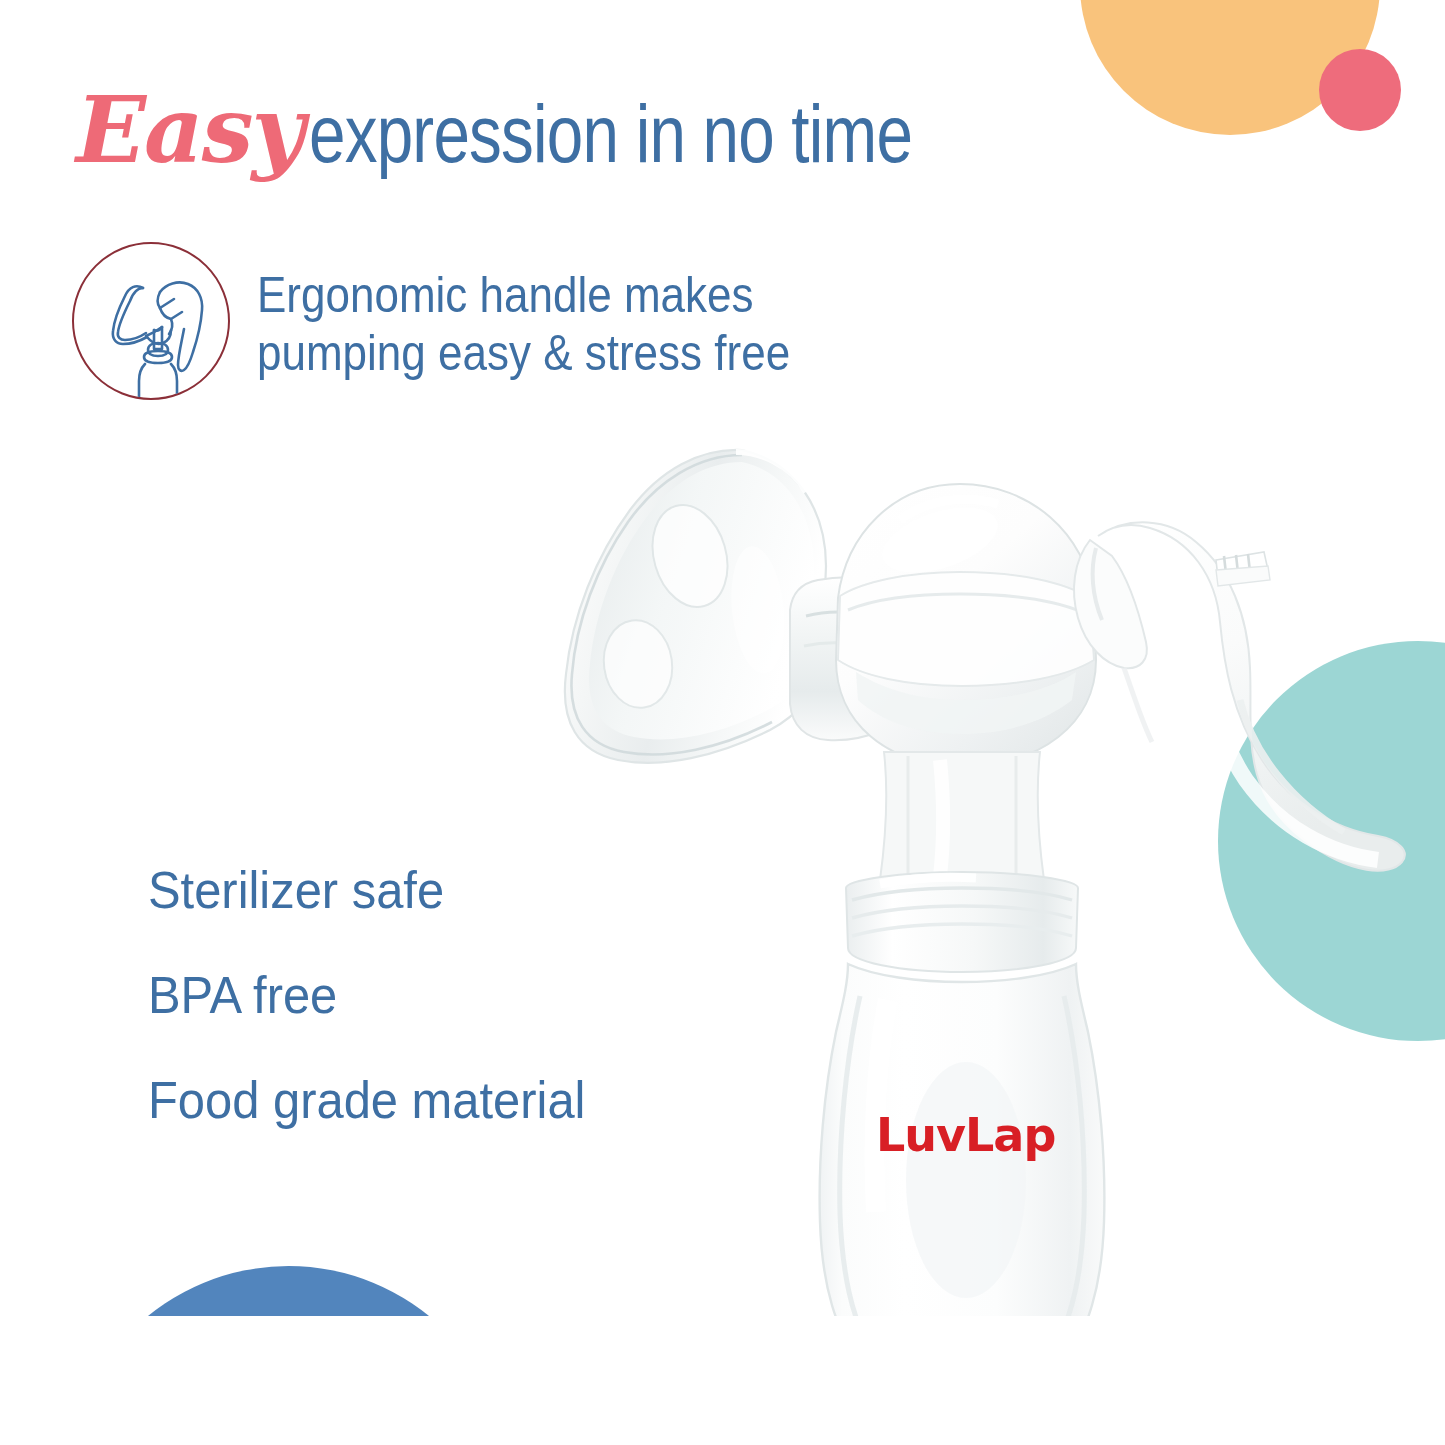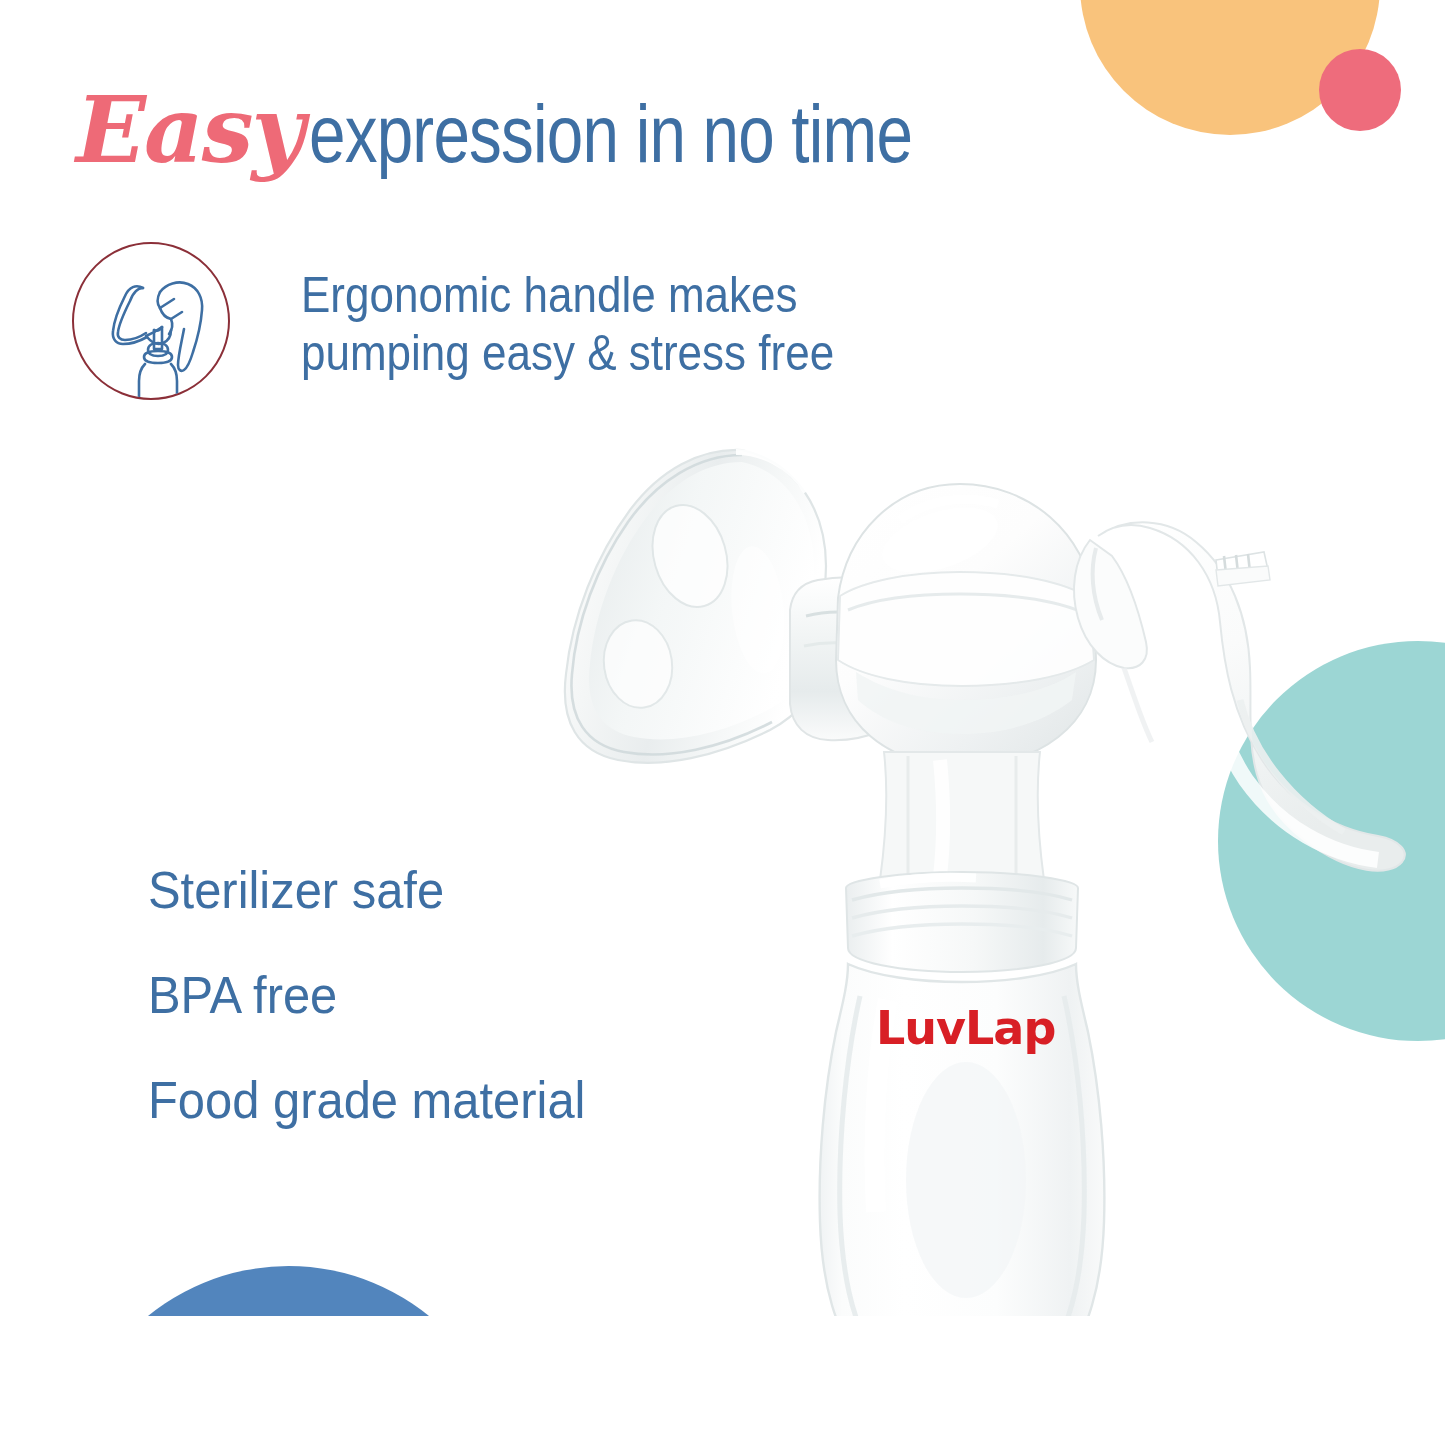--- a/index.html
+++ b/index.html
@@ -65,21 +65,20 @@
     display: inline-block;
     margin-left: 6px;
   }
 
   
   #feature-row {
     position: absolute;
     left: 72px; top: 242px;
     display: flex;
     align-items: flex-start;
-    gap: 44px;
   }
   #feature-icon-badge {
     width: 158px; height: 158px;
     border: 2px solid #8B2F38;
     border-radius: 50%;
     box-sizing: border-box;
     position: relative;
     overflow: hidden;
     flex: 0 0 auto;
   }
@@ -111,21 +110,21 @@
     white-space: nowrap;
   }
   #bullets .bullet-item:last-child { margin-bottom: 0; }
 
   
   #product { position: absolute; left: 0; top: 0; }
 
   
   #bottle-logo {
     position: absolute;
-    left: 876px; top: 1001px;
+    left: 876px; top: 1108px;
     font-family: "DejaVu Sans", sans-serif;
     font-weight: bold;
     font-size: 46px;
     color: #D81F25;
     letter-spacing: -1px;
     white-space: nowrap;
   }
 </style>
 </head>
 <body>

